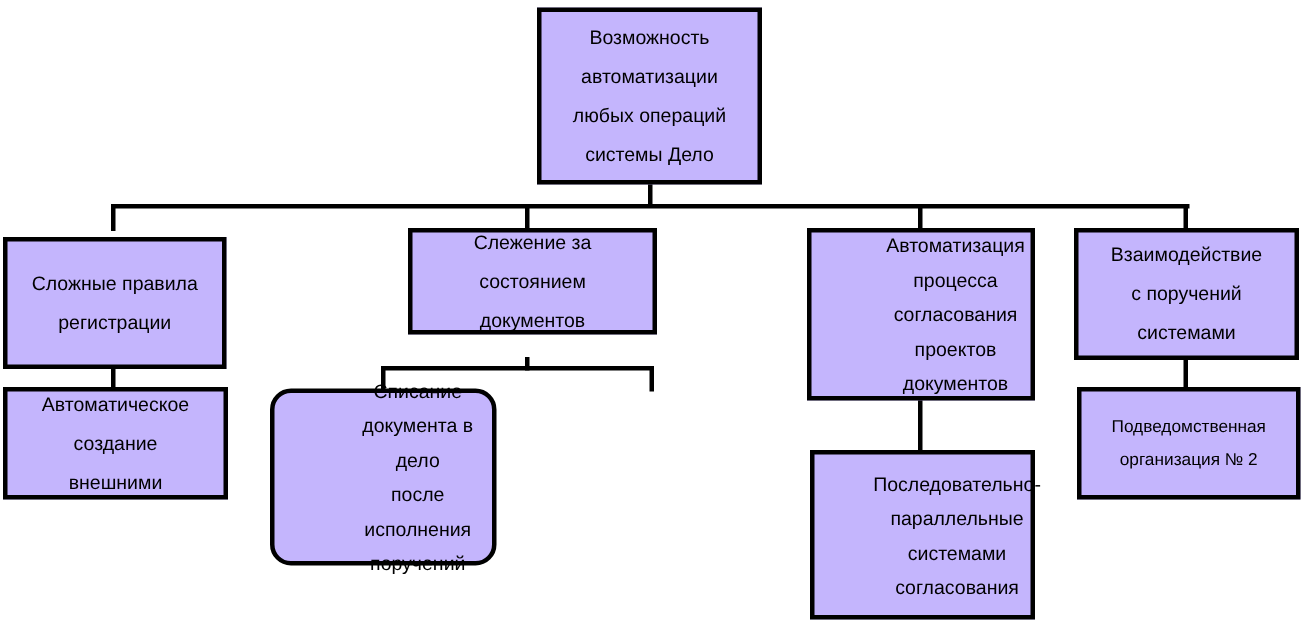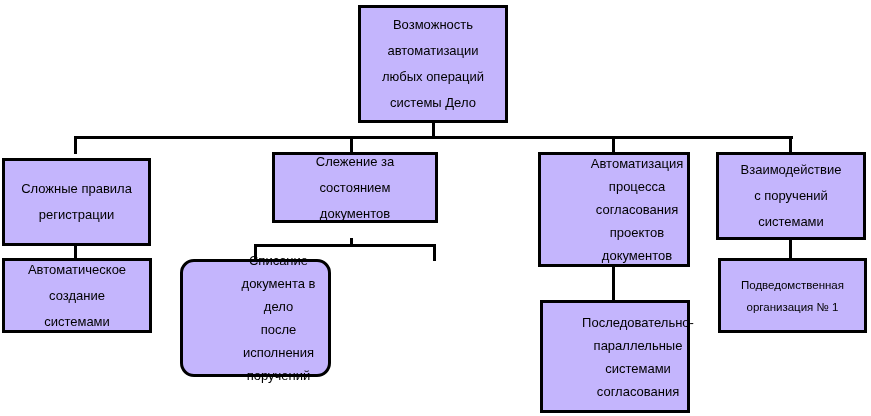--- a/index.html
+++ b/index.html
@@ -96,25 +96,25 @@
 процесса
 согласования
 проектов
 документов</div>
   <div class="node" id="b4">Взаимодействие
 с поручений
 системами</div>
 
   <div class="node" id="c1">Автоматическое
 создание
-системами</div>
+внешними</div>
   <div class="node lh23" id="c2">Списание
 документа в дело
 после исполнения
 поручений</div>
   <div class="node lh23" id="c4">Последовательно-
 параллельные
 системами
 согласования</div>
   <div class="node small" id="c5">Подведомственная
-организация № 1</div>
+организация № 2</div>
 
 </div>
 
 </body></html>

